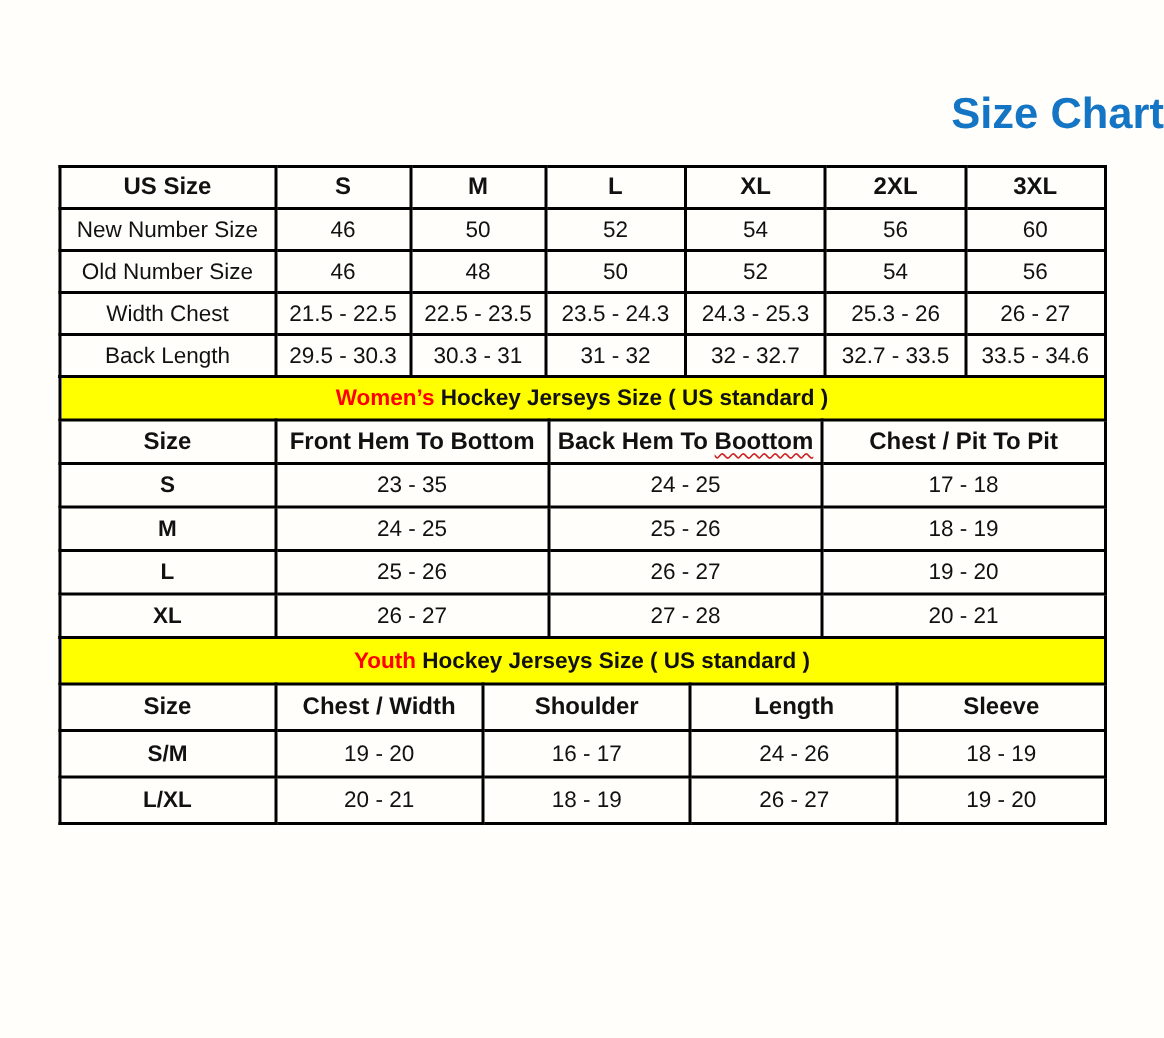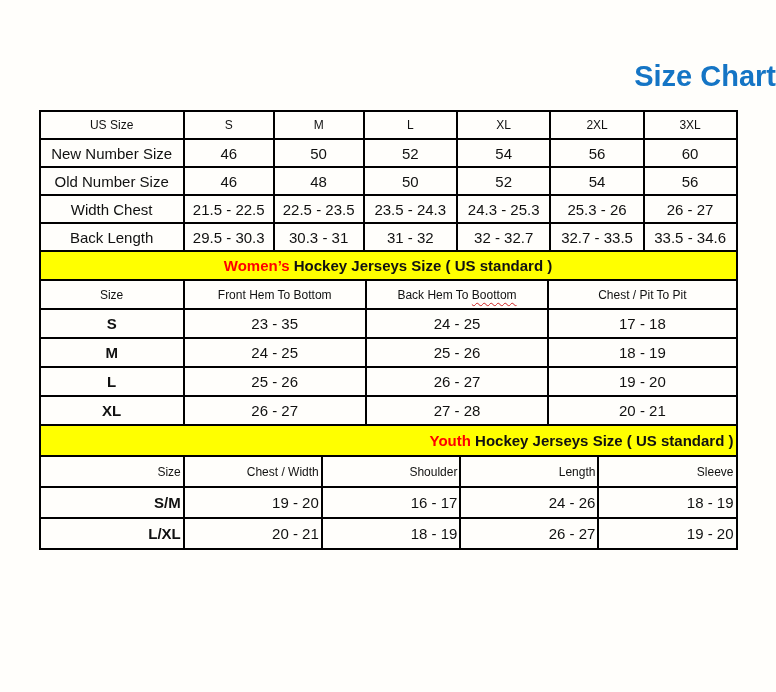--- a/index.html
+++ b/index.html
@@ -48,26 +48,26 @@
   .band {
     background: #ffff00;
     height: 34px;
     font-size: 17px;
     font-weight: bold;
   }
   .red-word {
     color: #ff0000;
   }
   .tbl th {
-    font-weight: normal;
-    font-size: 12px;
+    font-weight: bold;
+    font-size: 16px;
   }
   .mens td, .mens th { height: 26px; }
   .womens td, .womens th { height: 27px; }
-  .youth td, .youth th { height: 29px; text-align: right; }
+  .youth td, .youth th { height: 29px; }
   .size-lbl { font-weight: bold; }
   .misspell {
     text-decoration: underline;
     text-decoration-style: wavy;
     text-decoration-color: #cc2222;
     text-decoration-thickness: 1px;
     text-underline-offset: 3px;
   }
 </style>
 </head>

